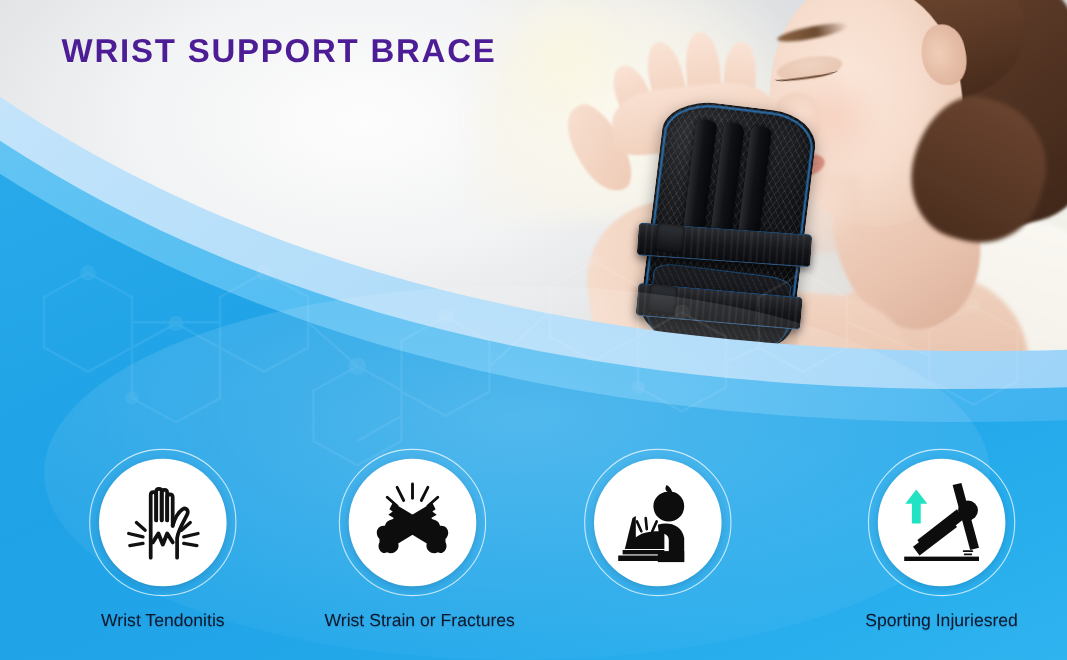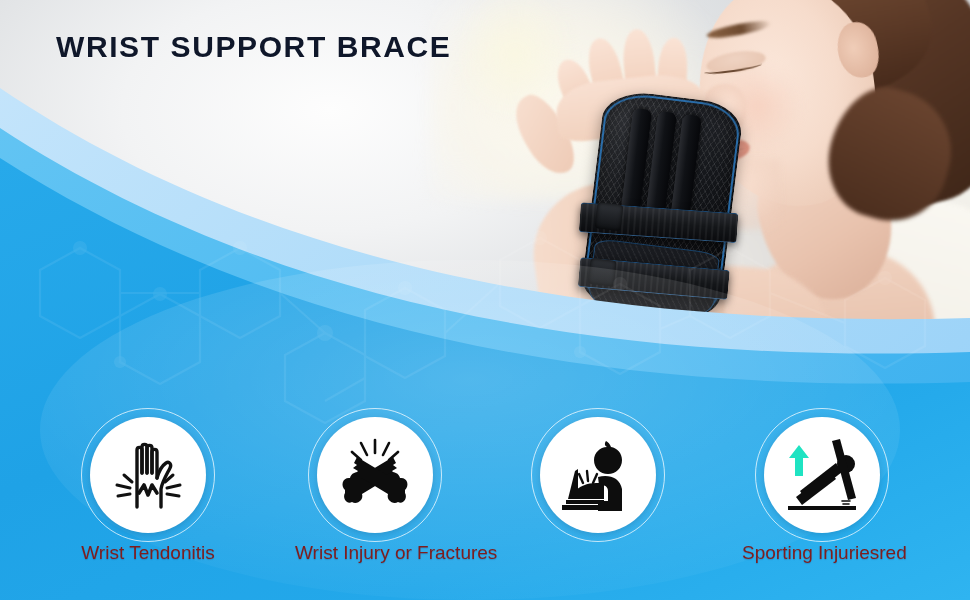--- a/index.html
+++ b/index.html
@@ -277,21 +277,21 @@
   
   .molecules {
     position:absolute; left:0; top:150px; width:970px; height:450px;
     opacity:.13; pointer-events:none;
   }
 
   
   .title {
     position:absolute; left:56px; top:30px;
     font-size:30px; font-weight:bold; letter-spacing:1.6px;
-    color:#0f172a;
+    color:#4c1d95;
     text-shadow: 0 1px 1px rgba(255,255,255,.55);
     white-space:nowrap;
   }
 
   
   .features {
     position:absolute; left:0; top:408px; width:970px; height:190px;
   }
   .feature {
     position:absolute; top:0; width:160px; text-align:center;
@@ -305,22 +305,23 @@
   }
   .circle-inner {
     width:116px; height:116px;
     border-radius:50%;
     background:#ffffff;
     display:flex; align-items:center; justify-content:center;
     box-shadow: 0 2px 7px rgba(0,40,80,.18);
   }
   .circle-inner svg { display:block; }
   .caption {
-    font-size:19px;
-    color:#7f1d1d;
+    margin-top:14px;
+    font-size:16px;
+    color:#0f172a;
     white-space:nowrap;
     text-shadow:0 1px 1px rgba(0,60,110,.22);
   }
 </style>
 </head>
 <body>
 
 <div id="banner">
 
   <div class="photo-scene">
@@ -493,21 +494,21 @@
                 <path d="M43,21 L43,8"></path>
                 <path d="M35,23 L29,11"></path>
                 <path d="M51,23 L57,11"></path>
                 <path d="M29,28 L20,20"></path>
                 <path d="M57,28 L66,20"></path>
               </g>
             </svg>
           </span>
         </div>
       </div>
-      <div class="caption">Wrist Injury or Fractures</div>
+      <div class="caption">Wrist Strain or Fractures</div>
     </div>
 
     <div class="feature" style="left:518px;">
       <div class="circle-outer">
         <div class="circle-inner">
           <span>
             <svg width="88" height="88" viewBox="0 0 88 88" xmlns="http://www.w3.org/2000/svg">
               <g fill="#0d0d0d">
 
                 <path d="M52,10 c-2,3 -1,5 1,6 c-7,0 -13,6 -13,13 c0,8 6,14 14,14 c8,0 14,-6 14,-14
@@ -528,21 +529,21 @@
                 <path d="M34,50 L33,40"></path>
                 <path d="M29,52 L25,43"></path>
                 <path d="M39,52 L43,43"></path>
               </g>
             </svg>
           </span>
         </div>
       </div>
     </div>
 
-    <div class="feature" style="left:742px;">
+    <div class="feature" style="left:776px;">
       <div class="circle-outer">
         <div class="circle-inner">
           <span>
             <svg width="88" height="88" viewBox="0 0 88 88" xmlns="http://www.w3.org/2000/svg">
 
               <g fill="#1fe3c2">
                 <path d="M21,14 L31,27 L25,27 L25,45 L17,45 L17,27 L11,27 Z"></path>
               </g>
               <g fill="#0d0d0d">
 

